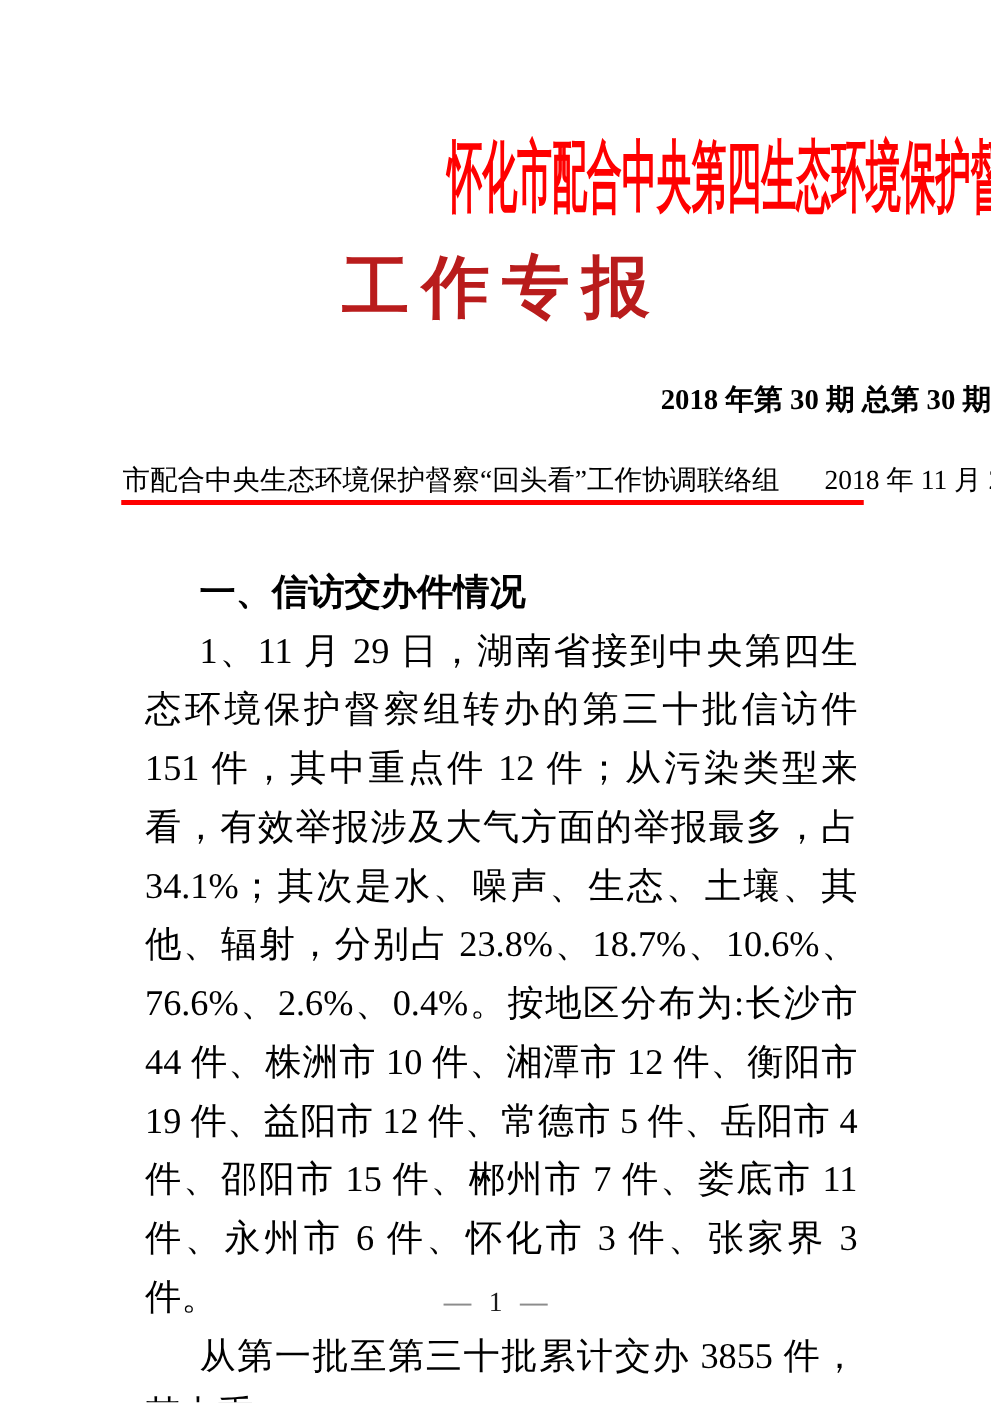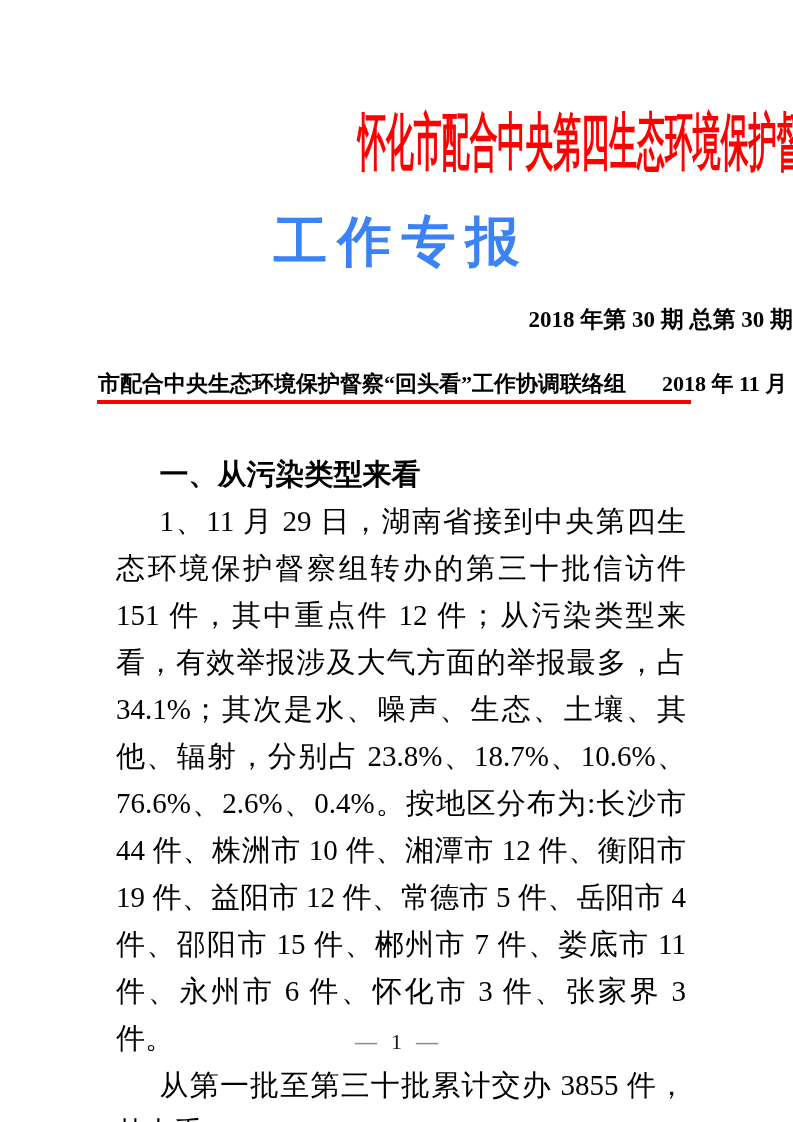--- a/index.html
+++ b/index.html
@@ -31,24 +31,23 @@
     transform-origin: 50% 50%;
   }
   .title2 {
     position: absolute;
     top: 198px; left: 0;
     width: 100%;
     text-align: center;
     font-size: 54px;
     line-height: 64px;
     font-weight: bold;
-    color: #3b82f6;
+    color: #b91c1c;
     letter-spacing: 10px;
     text-indent: 10px;
-    margin-top: 12px;
   }
 
   
   .issue-line {
     position: absolute;
     top: 306px; left: 0;
     width: 100%;
     text-align: right;
     font-size: 23px;
     line-height: 28px;
@@ -60,21 +59,21 @@
   .org-line {
     position: absolute;
     top: 370px;
     left: 98px;
     width: 592px;
     display: flex;
     justify-content: space-between;
     align-items: flex-end;
     font-size: 22px;
     line-height: 28px;
-    font-weight: bold;
+    font-weight: normal;
     white-space: nowrap;
     gap: 36px;
   }
 
   
   .red-rule {
     position: absolute;
     top: 400px;
     left: 97px;
     width: 594px;
@@ -138,21 +137,21 @@
   <div class="issue-line">2018 年第 30 期 总第 30 期</div>
 
   <div class="org-line">
     <span>市配合中央生态环境保护督察“回头看”工作协调联络组</span>
     <span>2018 年 11 月 29 日</span>
   </div>
 
   <div class="red-rule"></div>
 
   <div class="body-text">
-    <h2 class="sec-heading">一、从污染类型来看</h2>
+    <h2 class="sec-heading">一、信访交办件情况</h2>
     <p>1、11 月 29 日，湖南省接到中央第四生态环境保护督察组转办的第三十批信访件 151 件，其中重点件 12 件；从污染类型来看，有效举报涉及大气方面的举报最多，占 34.1%；其次是水、噪声、生态、土壤、其他、辐射，分别占 23.8%、18.7%、10.6%、76.6%、2.6%、0.4%。按地区分布为:长沙市 44 件、株洲市 10 件、湘潭市 12 件、衡阳市 19 件、益阳市 12 件、常德市 5 件、岳阳市 4 件、邵阳市 15 件、郴州市 7 件、娄底市 11 件、永州市 6 件、怀化市 3 件、张家界 3 件。</p>
     <p>从第一批至第三十批累计交办 3855 件，其中重</p>
   </div>
 
   <div class="page-footer">
     <span class="dash">—</span><span class="num">1</span><span class="dash">—</span>
   </div>
 
 </div>
 

